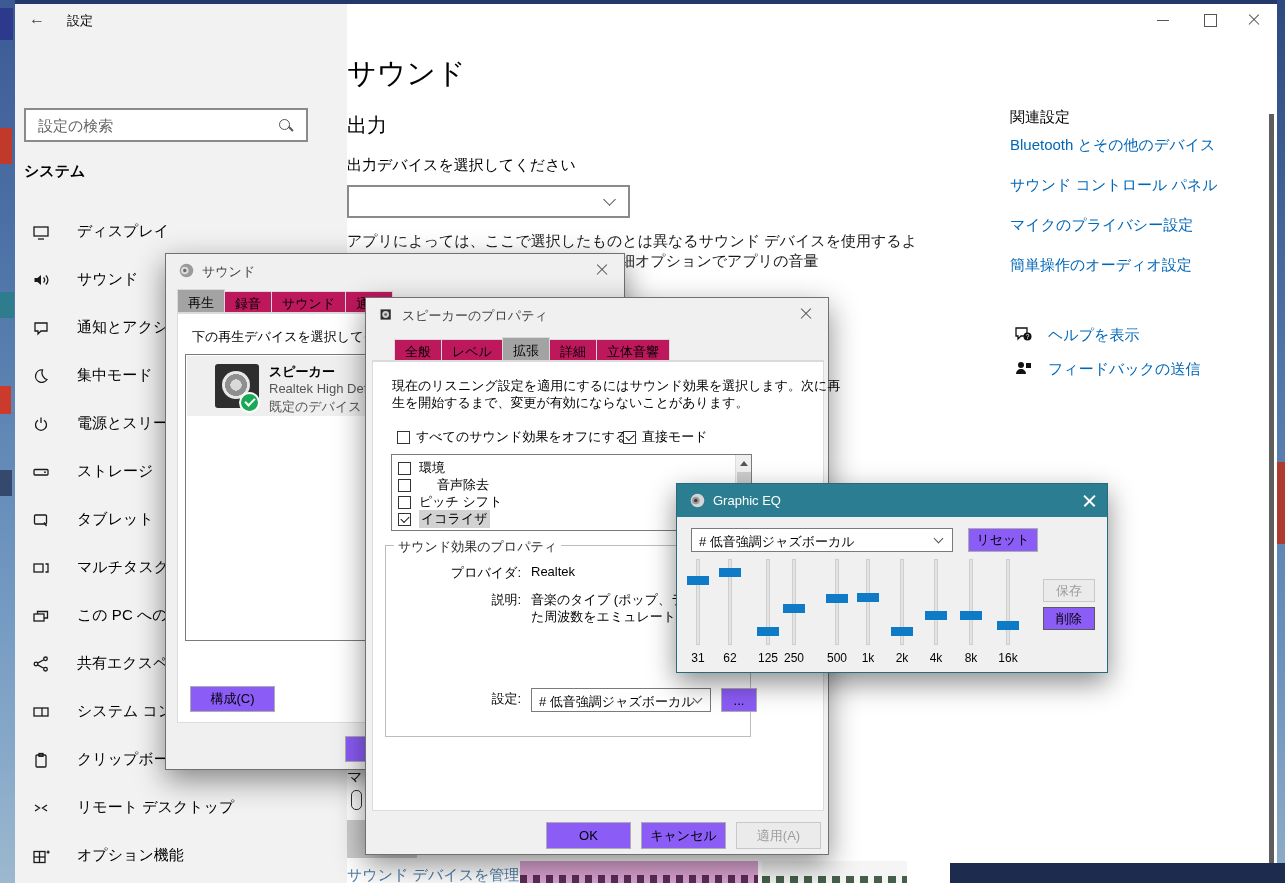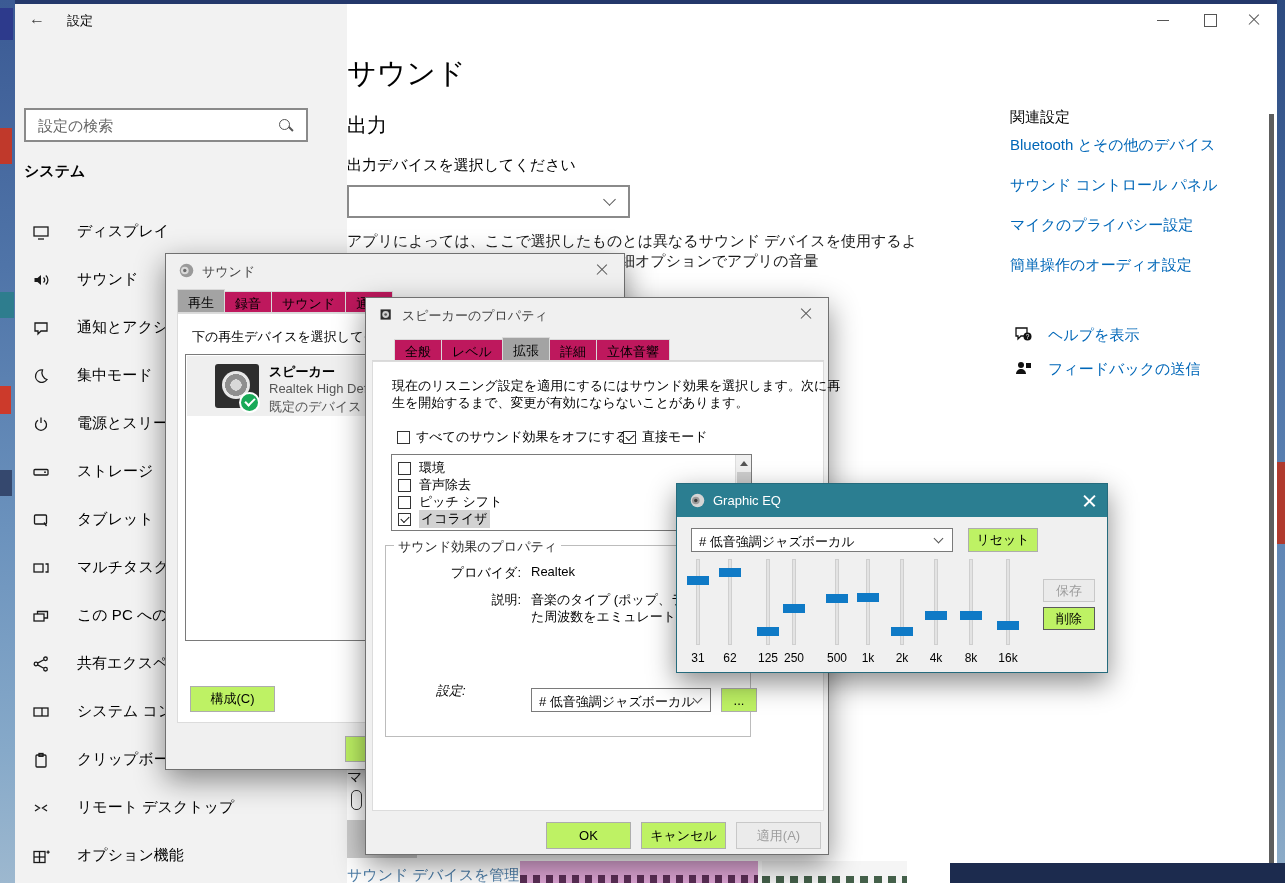--- a/index.html
+++ b/index.html
@@ -66,21 +66,21 @@
   .dlg-x::before { transform:rotate(45deg); } .dlg-x::after { transform:rotate(-45deg); }
   .spk-ic { position:absolute; left:12px; top:8px; width:17px; height:17px; }
   .tabrow { position:absolute; height:23px; border-bottom:1px solid #d9d9d9; display:flex; align-items:flex-end; }
   .ctab { font-size:13px; color:#000; background:#be185d; border:1px solid #d9d9d9; border-bottom:none;
     padding:3px 10px 3px 10px; margin-right:-1px; height:21px; }
   .ctab.active { background:#a3a3a3; height:23px; position:relative; z-index:2; padding-top:4px; }
   .tabpage { position:absolute; background:#fff; border:1px solid #dcdcdc; }
   .cb { position:relative; display:inline-block; width:13px; height:13px; border:1px solid #333; background:#fff; vertical-align:-2px; }
   .cb.checked::after { content:""; position:absolute; left:2px; top:2px; width:7px; height:4px;
     border-left:1.8px solid #111; border-bottom:1.8px solid #111; transform:rotate(-45deg); }
-  .btn { position:absolute; background:#bef264; border:1px solid #adadad; font-size:13px; color:#000;
+  .btn { position:absolute; background:#8b5cf6; border:1px solid #adadad; font-size:13px; color:#000;
     display:flex; align-items:center; justify-content:center; }
   .btn.disabled { background:#ebebeb; border-color:#c8c8c8; color:#9d9d9d; }
   .btn.strong { border-color:#5a5a5a; }
   .t13 { font-size:13px; color:#000; white-space:nowrap; position:absolute; }
   .gray { color:#565656; }
 
   
   .dev-icon { position:absolute; left:28px; top:8px; width:44px; height:44px; background:#2e2e2e; border-radius:3px; }
   .dev-icon::before { content:""; position:absolute; left:7px; top:7px; width:28px; height:28px; border-radius:50%;
     background:radial-gradient(circle at 50% 50%, #d9d9d9 0 28%, #8f8f8f 29% 55%, #e8e8e8 56% 75%, #4a4a4a 76%); }
@@ -364,21 +364,21 @@
         <span class="t13" style="left:19px;top:0;">直接モード</span>
       </div>
 
       <div style="position:absolute;left:18px;top:92px;width:361px;height:77px;background:#fff;border:1px solid #7a7a7a;overflow:hidden;">
         <div style="position:absolute;left:6px;top:4px;">
           <span class="cb"></span>
           <span class="t13" style="left:21px;top:0;">環境</span>
         </div>
         <div style="position:absolute;left:6px;top:21px;">
           <span class="cb"></span>
-          <span class="t13" style="left:21px;top:0;">音声除去</span>
+          <span class="t13" style="left:39px;top:0;">音声除去</span>
         </div>
         <div style="position:absolute;left:6px;top:38px;">
           <span class="cb"></span>
           <span class="t13" style="left:21px;top:0;">ピッチ シフト</span>
         </div>
         <div style="position:absolute;left:6px;top:55px;">
           <span class="cb checked"></span>
           <span class="t13" style="left:21px;top:0;background:#d2d2d2;padding:0 2px;">イコライザ</span>
         </div>
         <div style="position:absolute;left:6px;top:72px;">
@@ -390,21 +390,21 @@
         </div>
       </div>
 
       <div class="groupbox" style="left:12px;top:183px;width:366px;height:192px;">
         <span class="gb-legend">サウンド効果のプロパティ</span>
         <div class="t13" style="left:50px;top:18px;width:85px;text-align:right;">プロバイダ:</div>
         <div class="t13" style="left:145px;top:18px;">Realtek</div>
         <div class="t13" style="left:50px;top:45px;width:85px;text-align:right;">説明:</div>
         <div class="t13" style="left:145px;top:45px;">音楽のタイプ (ポップ、ライブ、ロックなど</div>
         <div class="t13" style="left:145px;top:62px;">た周波数をエミュレートする設定です</div>
-        <div class="t13" style="left:50px;top:136px;width:85px;font-style:italic;">設定:</div>
+        <div class="t13" style="left:50px;top:144px;width:85px;text-align:right;">設定:</div>
         <div class="combo" style="left:145px;top:142px;width:180px;">
           <span class="ct"># 低音強調ジャズボーカル</span>
           <span class="chev" style="right:9px;top:6px;width:7px;height:7px;"></span>
         </div>
         <div class="btn" style="left:335px;top:142px;width:36px;height:24px;">...</div>
       </div>
     </div>
 
     <div class="btn" style="left:180px;top:524px;width:85px;height:27px;">OK</div>
     <div class="btn" style="left:275px;top:524px;width:85px;height:27px;">キャンセル</div>

